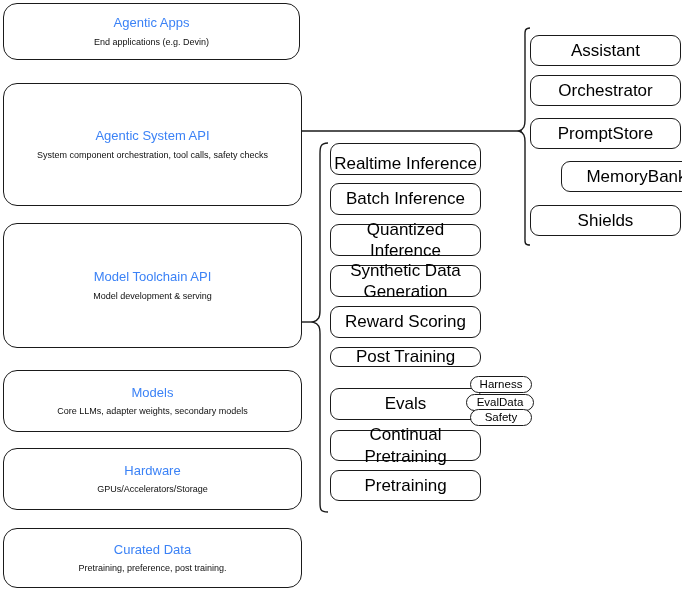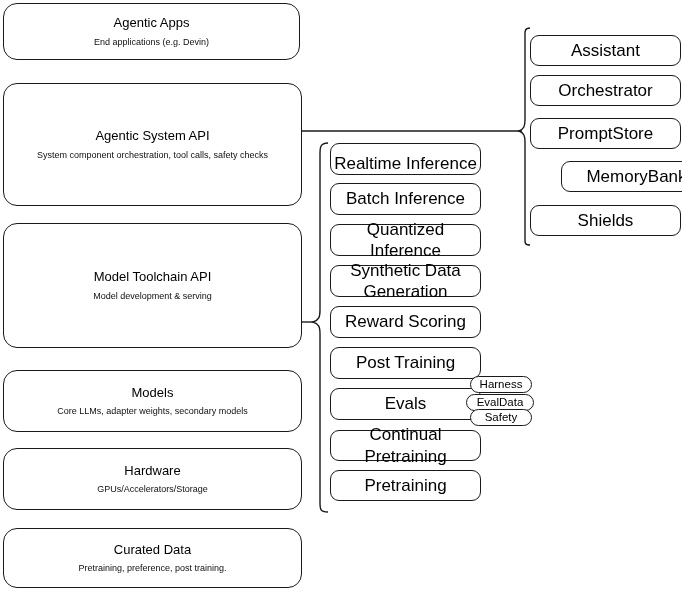--- a/index.html
+++ b/index.html
@@ -32,21 +32,21 @@
     justify-content: center;
     text-align: center;
     line-height: 1.25;
   }
   
   .layer {
     border-radius: 14px;
   }
   .layer .title {
     font-size: 13px;
-    color: #000000;
+    color: #3b82f6;
   }
   .layer .subtitle {
     font-size: 9px;
     color: #0f0f0f;
     margin-top: 5px;
   }
   
   .chip {
     border-radius: 9px;
     font-size: 17px;
@@ -136,21 +136,21 @@
   </div>
   <div class="node chip" style="left:330px; top:224px; width:151px; height:32px;">
     <span>Quantized Inference</span>
   </div>
   <div class="node chip" style="left:330px; top:306px; width:151px; height:32px;">
     <span>Reward Scoring</span>
   </div>
   <div class="node chip" style="left:330px; top:265px; width:151px; height:32px;">
     <span>Synthetic Data Generation</span>
   </div>
-  <div class="node chip" style="left:330px; top:347px; width:151px; height:32px;">
+  <div class="node chip" style="left:330px; top:347px; width:151px; height:20px;">
     <span>Post Training</span>
   </div>
   <div class="node chip" style="left:330px; top:388px; width:151px; height:32px;">
     <span>Evals</span>
   </div>
   <div class="node chip" style="left:330px; top:430px; width:151px; height:31px;">
     <span>Continual Pretraining</span>
   </div>
   <div class="node chip" style="left:330px; top:470px; width:151px; height:31px;">
     <span>Pretraining</span>

